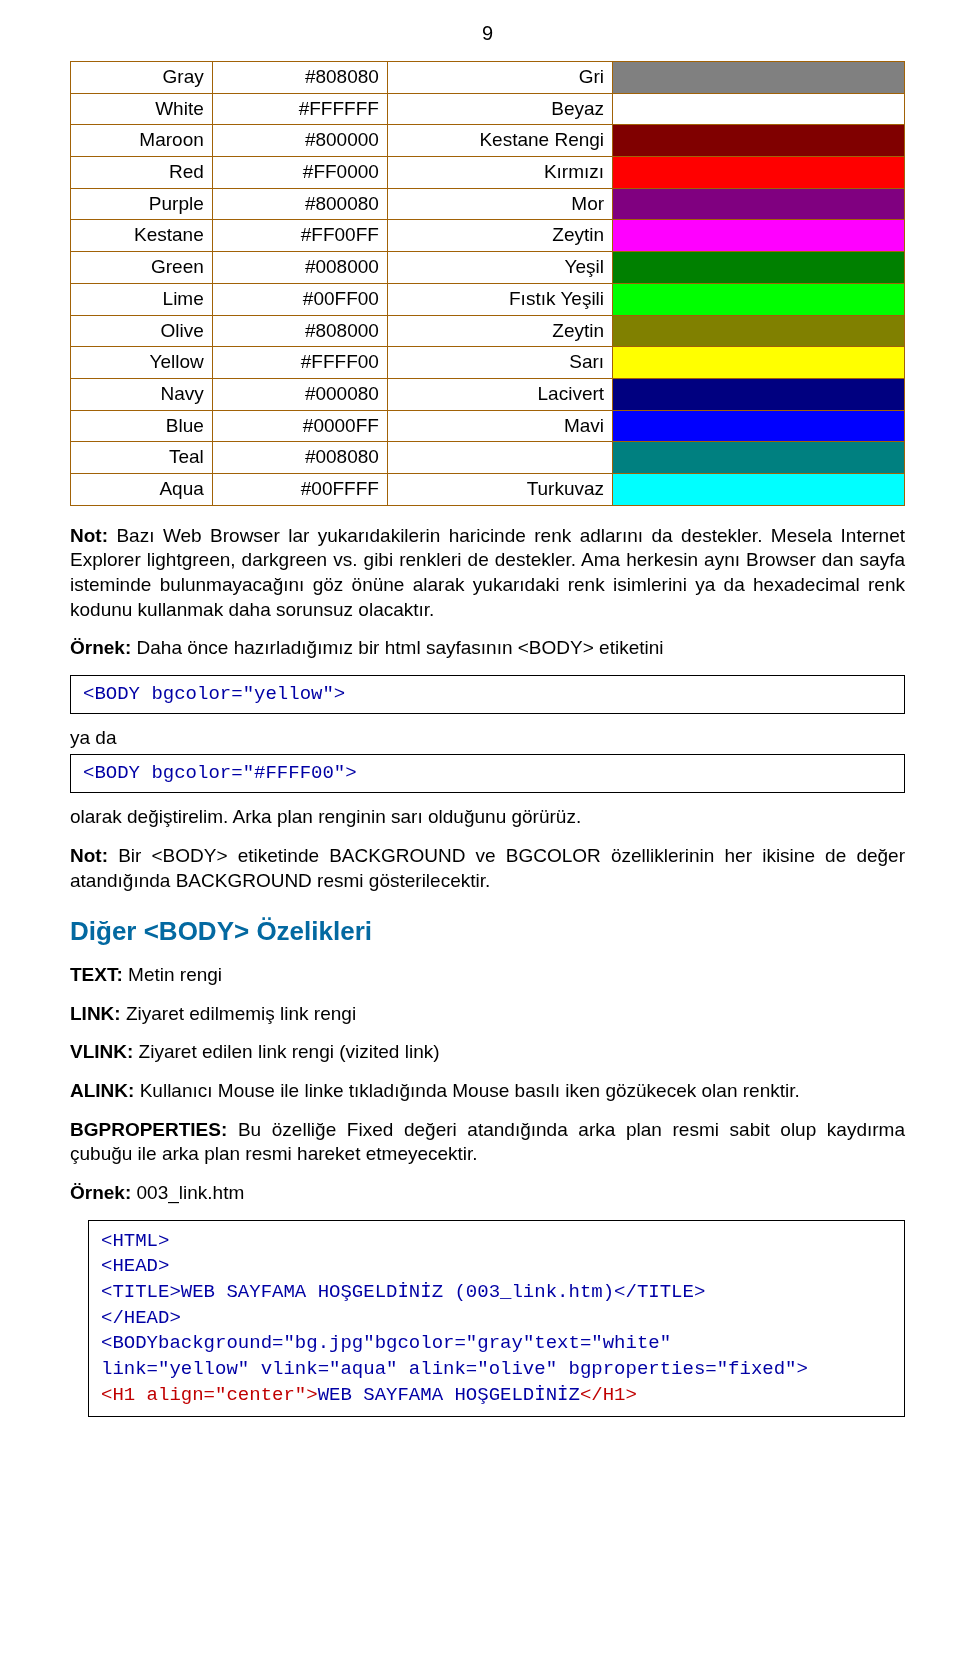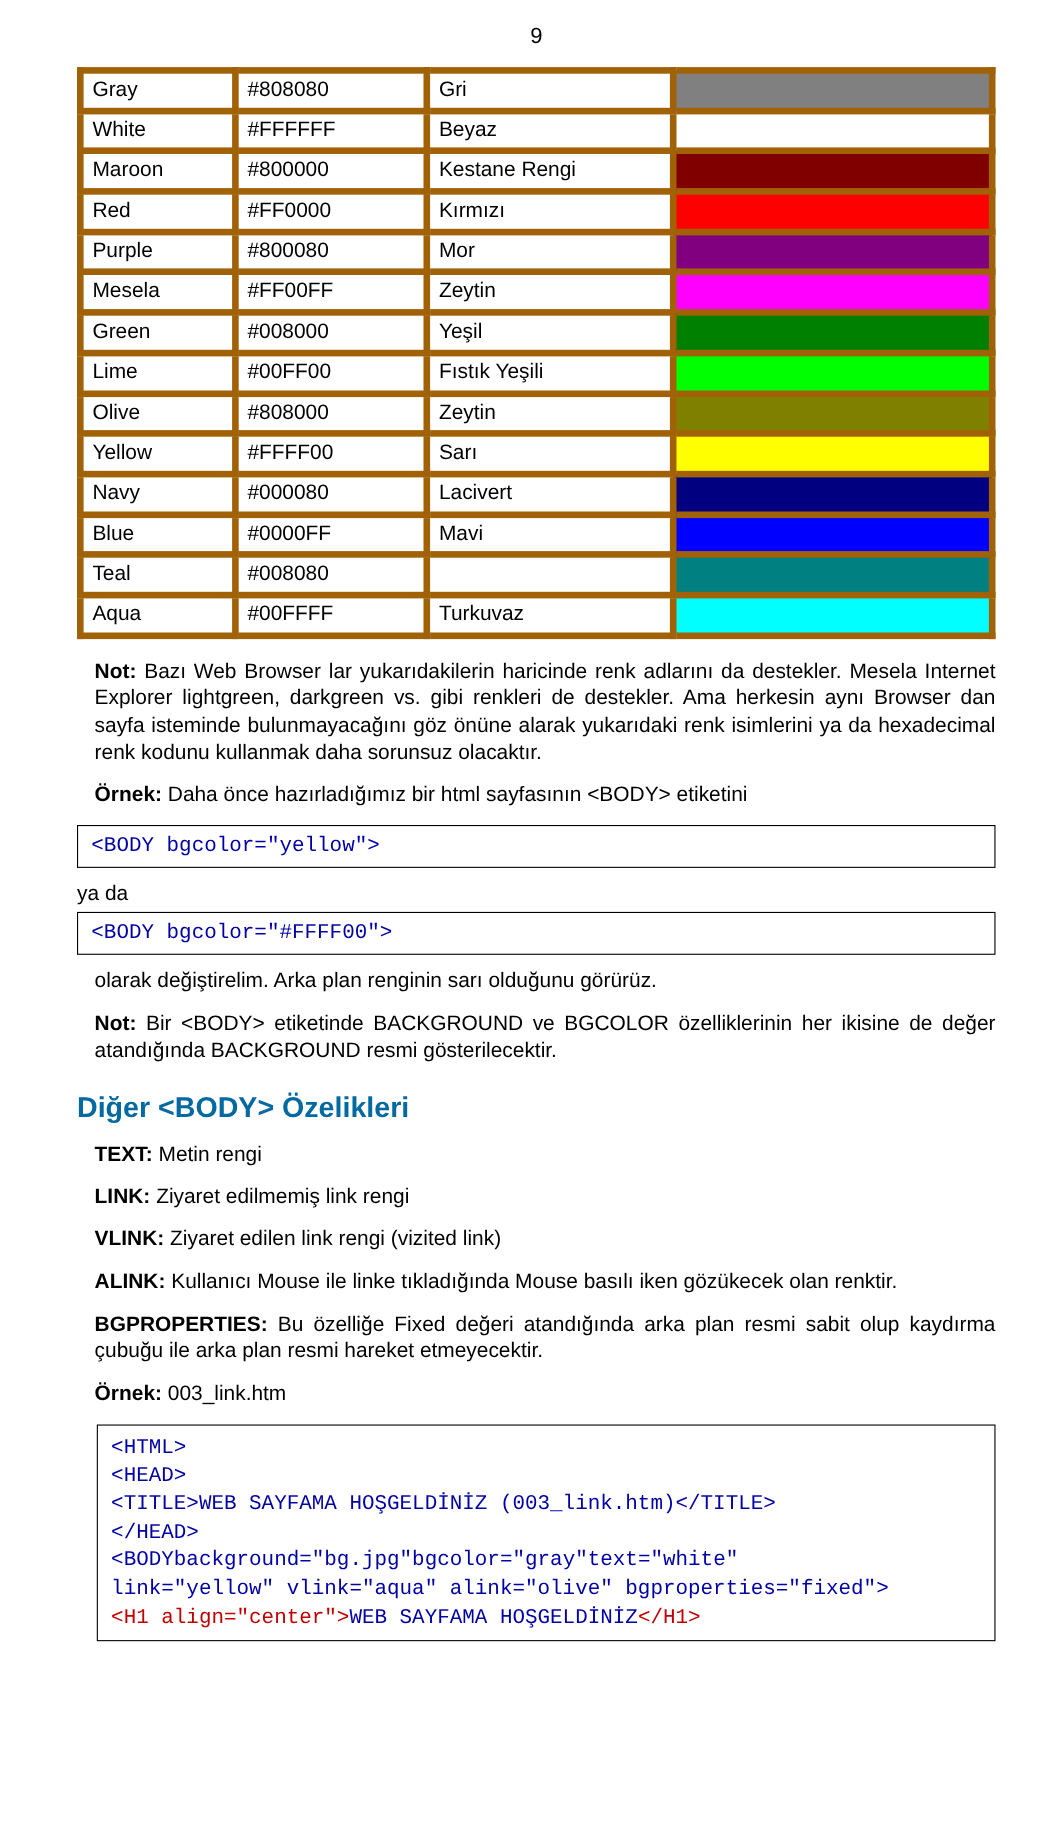--- a/index.html
+++ b/index.html
@@ -17,31 +17,32 @@
     text-align: center;
     font-size: 20px;
     margin-bottom: 15px;
   }
   table.color-table {
     border-collapse: collapse;
     width: 100%;
     margin-bottom: 18px;
   }
   table.color-table td {
-    border: 6px solid #a16207;
+    border: 1px solid #a16207;
     padding: 3px 8px;
     font-size: 19px;
     height: 24px;
     vertical-align: middle;
+    text-align: right;
   }
   table.color-table td.cname { width: 17%; }
   table.color-table td.ccode { width: 21%; }
   table.color-table td.ctr   { width: 27%; }
   table.color-table td.cswatch { width: 35%; }
-  p { margin: 0 0 14px 16px; text-align: justify; }
+  p { margin: 0 0 14px 0; text-align: justify; }
   .boxed {
     border: 1px solid #000;
     padding: 6px 12px;
     margin: 4px 0 12px 0;
     font-family: "Courier New", monospace;
     font-size: 19px;
     color: #0000a5;
   }
   h2.section {
     color: #0369a1;
@@ -95,21 +96,21 @@
         <td class="ctr">Kırmızı</td>
         <td class="cswatch" style="background: rgb(255, 0, 0);"></td>
       </tr>
       <tr>
         <td class="cname">Purple</td>
         <td class="ccode">#800080</td>
         <td class="ctr">Mor</td>
         <td class="cswatch" style="background: rgb(128, 0, 128);"></td>
       </tr>
       <tr>
-        <td class="cname">Mesela</td>
+        <td class="cname">Kestane</td>
         <td class="ccode">#FF00FF</td>
         <td class="ctr">Zeytin</td>
         <td class="cswatch" style="background: rgb(255, 0, 255);"></td>
       </tr>
       <tr>
         <td class="cname">Green</td>
         <td class="ccode">#008000</td>
         <td class="ctr">Yeşil</td>
         <td class="cswatch" style="background: rgb(0, 128, 0);"></td>
       </tr>

